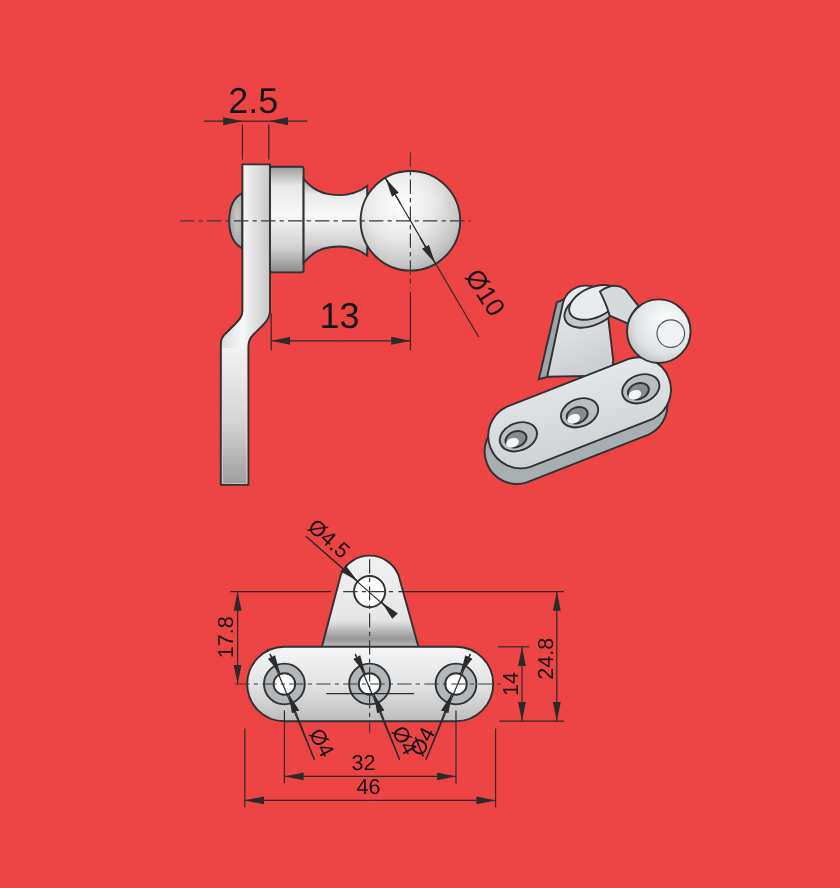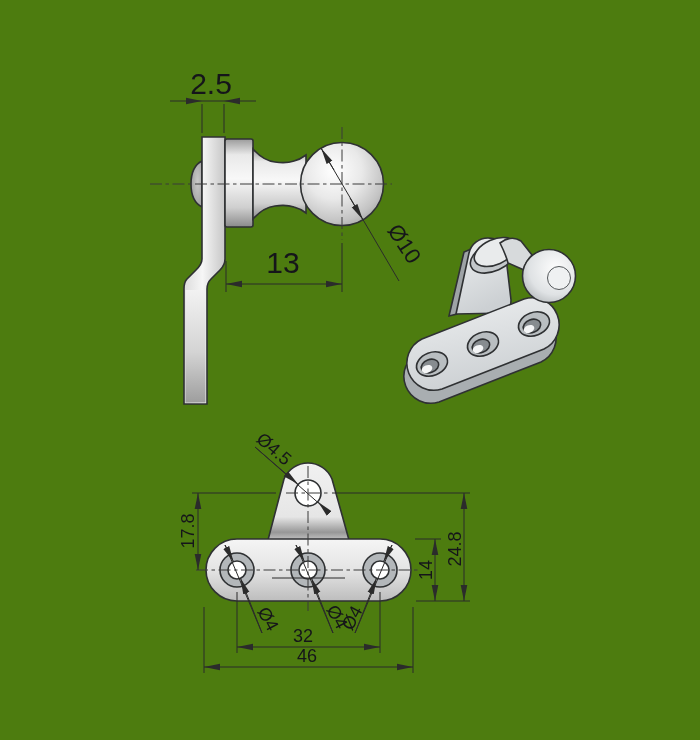--- a/index.html
+++ b/index.html
@@ -1,16 +1,16 @@
 <!DOCTYPE html>
 <html><head>
 <meta charset="utf-8">
 <style>
   html,body{margin:0;padding:0;background:#ffffff;}
-  .page{width:700px;height:740px;background:#4d7c0f;position:relative;font-family:"Liberation Sans",sans-serif;}
+  .page{width:700px;height:740px;background:#ef4444;position:relative;font-family:"Liberation Sans",sans-serif;}
   svg{display:block;}
   text{font-family:"Liberation Sans",sans-serif;fill:#15151a;}
   .dim-big{font-size:30px;}
   .dim-small{font-size:18px;}
   .dim-dia{font-size:22px;}
   .outline{stroke:#2f3133;stroke-width:1.6;}
   .thin{stroke:#2b2b2b;stroke-width:1;fill:none;}
   .center{stroke:#3a3a3a;stroke-width:1;fill:none;stroke-dasharray:12 3.5 3.5 3.5;}
 </style>
 </head>

